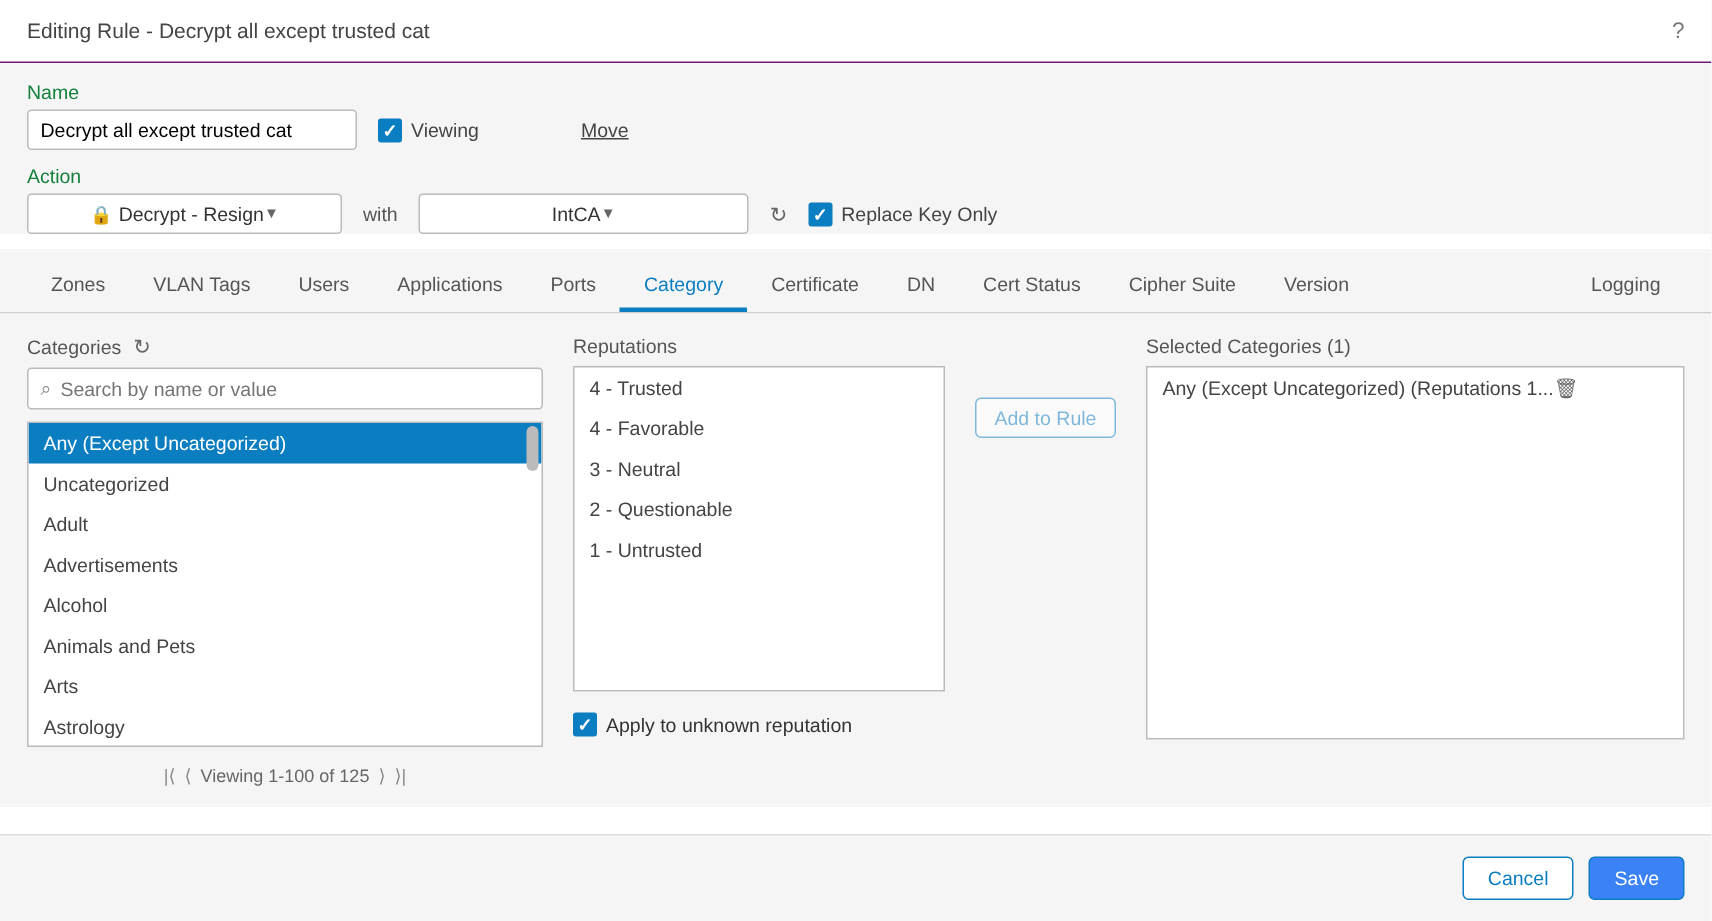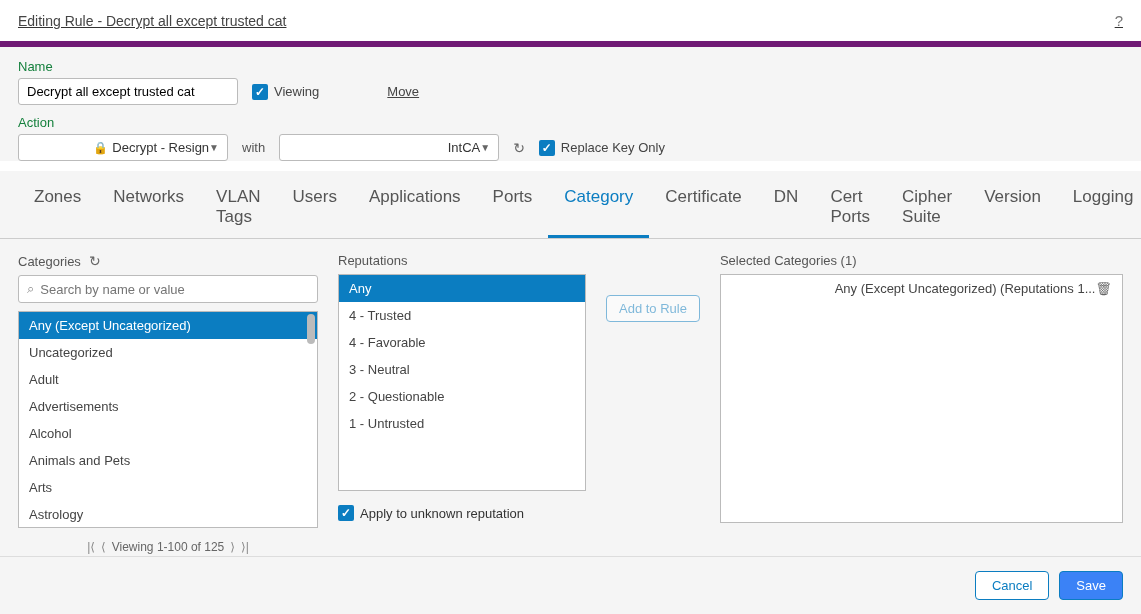--- a/index.html
+++ b/index.html
@@ -1,52 +1,52 @@
 <!DOCTYPE html>
 <html><head>
   <meta charset="utf-8">
   <style>
     * { box-sizing: border-box; margin: 0; padding: 0; }
     body { font-family: Arial, Helvetica, sans-serif; font-size: 13px; color: #333; background: #fff; width: 1141px; height: 614px; position: relative; }
     
-    .header { padding: 12px 18px; border-bottom: 6px solid #701a75; display: flex; justify-content: space-between; align-items: flex-end; text-decoration: underline; }
+    .header { padding: 12px 18px; border-bottom: 1px solid #701a75; display: flex; justify-content: space-between; align-items: flex-start; }
     .header-title { font-size: 14px; color: #444; }
     .help-icon { color: #777; font-size: 15px; cursor: pointer; }
     
     .form-section { padding: 12px 18px 0 18px; background: #f5f5f5; }
     
     .row { display: flex; align-items: center; gap: 14px; margin-bottom: 10px; }
     .label { display: block; font-size: 13px; color: #15803d; margin-bottom: 4px; }
     
     .text-input { border: 1px solid #bbb; background: #fff; padding: 5px 8px; font-size: 13px; border-radius: 3px; width: 220px; }
     
     .checkbox-wrap { display: inline-flex; align-items: center; gap: 6px; }
     .checkbox { width: 16px; height: 16px; background: #0b7dc1; border-radius: 2px; display: flex; align-items: center; justify-content: center; }
     .checkbox::after { content: "✓"; color: #fff; font-size: 12px; font-weight: bold; }
     .checkbox-label { color: #444; }
     
     .link { text-decoration: underline; color: #444; cursor: pointer; }
     
-    .select { border: 1px solid #bbb; background: #fff; padding: 5px 8px; font-size: 13px; border-radius: 3px; display: inline-flex; align-items: center; justify-content: flex-end; }
+    .select { border: 1px solid #bbb; background: #fff; padding: 5px 8px; font-size: 13px; border-radius: 3px; display: inline-flex; align-items: center; justify-content: center; }
     .select-action { width: 210px; }
     .select-ca { width: 220px; }
     .lock-icon { color: #d4a017; font-size: 12px; margin-right: 4px; }
     .dropdown-arrow { font-size: 10px; color: #666; }
     
     .refresh-icon { color: #666; cursor: pointer; font-size: 14px; }
     
     .tabs { display: flex; gap: 0; padding: 8px 18px 0 18px; border-bottom: 1px solid #ccc; background: #f5f5f5; }
-    .tab { padding: 8px 16px; cursor: pointer; color: #555; font-size: 17px; border-bottom: 3px solid transparent; }
+    .tab { padding: 8px 16px; cursor: pointer; color: #555; font-size: 13px; border-bottom: 3px solid transparent; }
     .tab.active { color: #0b7dc1; border-bottom-color: #0b7dc1; }
     .tab-spacer { flex: 1; }
     
     .main { display: flex; gap: 20px; padding: 14px 18px; background: #f5f5f5; }
     
     .col { display: flex; flex-direction: column; }
-    .col-categories { width: 300px; }
+    .col-categories { width: 344px; }
     .col-reputations { width: 248px; }
     .col-add { display: flex; align-items: flex-end; padding-top: 42px; }
     .col-selected { flex: 1; }
     
     .col-header { display: flex; align-items: center; gap: 8px; color: #555; font-size: 13px; margin-bottom: 6px; }
     
     .search-box { border: 1px solid #bbb; background: #fff; padding: 5px 8px; display: flex; align-items: center; gap: 6px; border-radius: 3px; margin-bottom: 8px; }
     .search-icon { color: #888; font-size: 13px; }
     .search-input { border: none; outline: none; flex: 1; font-size: 13px; }
     
@@ -58,21 +58,21 @@
     .pagination { display: flex; align-items: center; justify-content: center; gap: 6px; margin-top: 12px; color: #666; font-size: 12px; }
     .page-nav { cursor: pointer; color: #888; font-size: 12px; }
     
     .rep-list { border: 1px solid #bbb; background: #fff; height: 217px; overflow: hidden; }
     
     .apply-unknown { display: flex; align-items: center; gap: 6px; margin-top: 14px; }
     
     .btn-outline { border: 1px solid #0b7dc1; background: #fff; color: #0b7dc1; padding: 5px 12px; border-radius: 4px; cursor: pointer; font-size: 13px; opacity: 0.5; }
     
     .selected-box { border: 1px solid #bbb; background: #fff; height: 249px; overflow: hidden; }
-    .selected-item { padding: 6px 10px; display: flex; justify-content: flex-end; align-items: center; font-size: 13px; color: #444; }
+    .selected-item { padding: 6px 10px; display: flex; justify-content: flex-start; align-items: center; font-size: 13px; color: #444; }
     .trash-icon { color: #666; cursor: pointer; font-size: 13px; }
     
     .footer { position: absolute; bottom: 0; left: 0; right: 0; padding: 14px 18px; display: flex; justify-content: flex-end; gap: 10px; background: #f5f5f5; border-top: 1px solid #ddd; }
     .btn { padding: 6px 16px; border-radius: 4px; font-size: 13px; cursor: pointer; }
     .btn-cancel { background: #fff; border: 1px solid #0b7dc1; color: #0b7dc1; }
     .btn-save { background: #3b82f6; border: 1px solid #0b7dc1; color: #fff; }
     
     .with-text { color: #555; }
   </style>
 </head>
@@ -113,29 +113,28 @@
       <div class="checkbox-wrap">
         <span class="checkbox"></span>
         <span class="checkbox-label">Replace Key Only</span>
       </div>
     </div>
   </div>
 </div>
 
 <div class="tabs">
   <div class="tab">Zones</div>
-  <div class="tab">Networks</div>
   <div class="tab">VLAN Tags</div>
   <div class="tab">Users</div>
   <div class="tab">Applications</div>
   <div class="tab">Ports</div>
   <div class="tab active">Category</div>
   <div class="tab">Certificate</div>
   <div class="tab">DN</div>
-  <div class="tab">Cert Ports</div>
+  <div class="tab">Cert Status</div>
   <div class="tab">Cipher Suite</div>
   <div class="tab">Version</div>
   <div class="tab-spacer"></div>
   <div class="tab">Logging</div>
 </div>
 
 <div class="main">
 
   <div class="col col-categories">
     <div class="col-header">
@@ -162,21 +161,20 @@
       <span class="page-nav">⟨</span>
       <span>Viewing 1-100 of 125</span>
       <span class="page-nav">⟩</span>
       <span class="page-nav">⟩|</span>
     </div>
   </div>
 
   <div class="col col-reputations">
     <div class="col-header">Reputations</div>
     <div class="rep-list">
-      <div class="list-item selected">Any</div>
       <div class="list-item">4 - Trusted</div>
       <div class="list-item">4 - Favorable</div>
       <div class="list-item">3 - Neutral</div>
       <div class="list-item">2 - Questionable</div>
       <div class="list-item">1 - Untrusted</div>
     </div>
     <div class="apply-unknown">
       <span class="checkbox"></span>
       <span>Apply to unknown reputation</span>
     </div>

